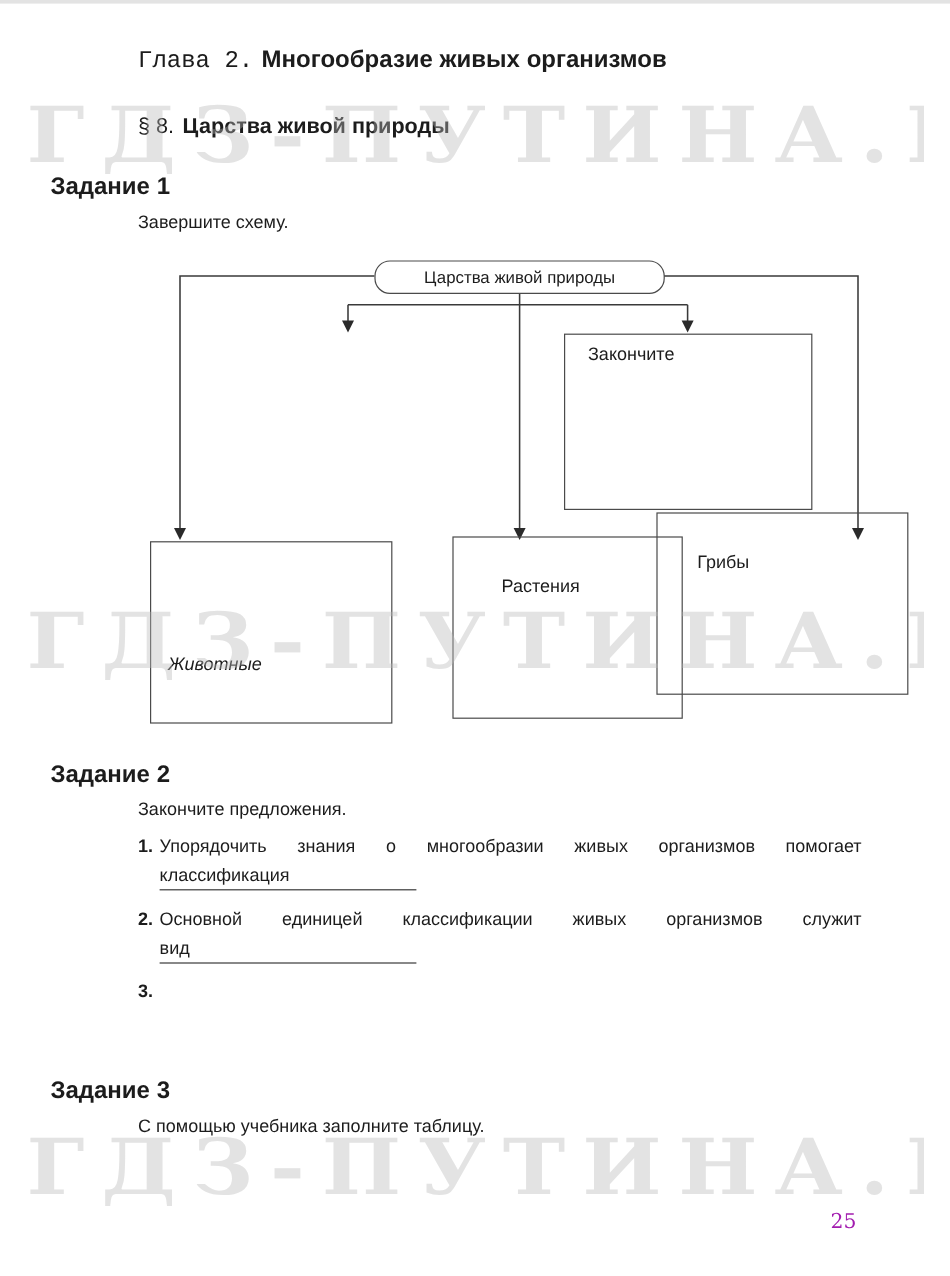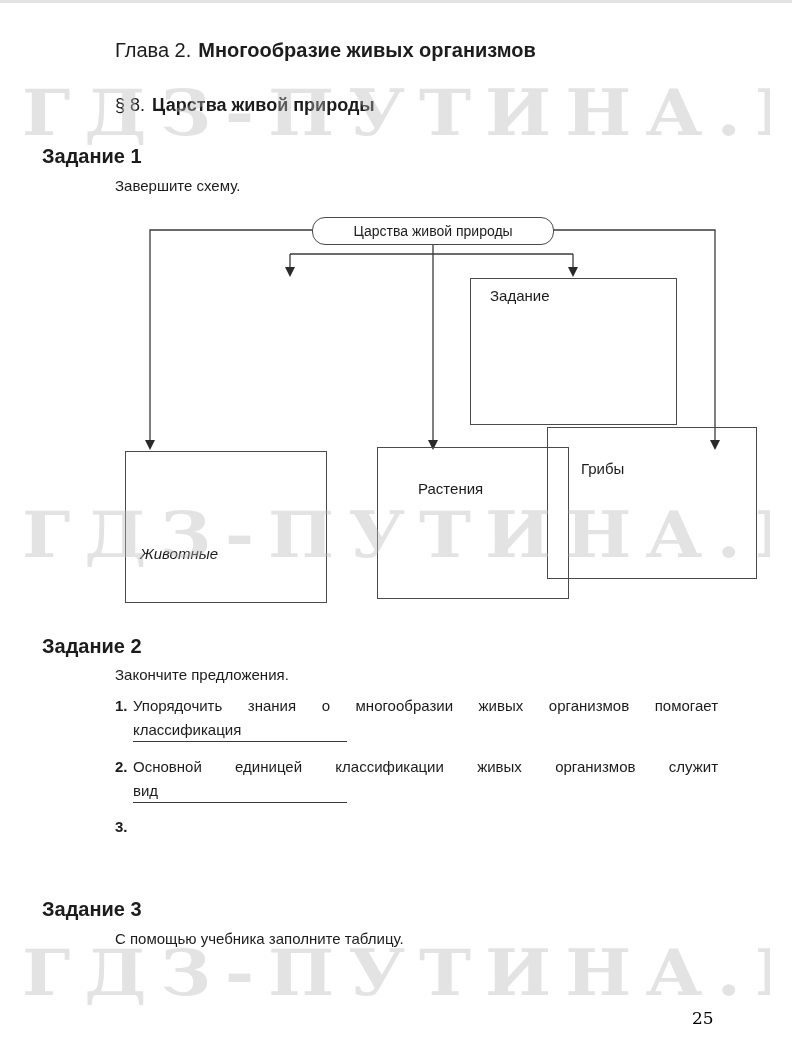--- a/index.html
+++ b/index.html
@@ -9,21 +9,21 @@
     margin:0 auto;border-top:3px solid #e3e3e3;
   }
   .abs{position:absolute;z-index:1;}
   .watermark{
     position:absolute;z-index:3;left:22px;width:748px;overflow:hidden;
     white-space:nowrap;pointer-events:none;
     font-family:"DejaVu Serif",serif;font-weight:700;font-size:70px;
     letter-spacing:14px;color:rgba(185,185,185,0.40);transform:scaleY(0.92);
   }
   .chapter{font-size:20px;}
-  .chapter .prefix{font-weight:400;margin-right:7px;}
+  .chapter .prefix{font-weight:400;margin-right:7px;font-family:Liberation Mono, monospace;}
   .chapter .ttl{font-weight:700;}
   .section{font-size:18px;}
   .section .prefix{font-weight:400;margin-right:7px;}
   .section .ttl{font-weight:700;}
   .task-heading{font-size:20px;font-weight:700;}
   .instruction{font-size:15px;}
   
   .connectors{position:absolute;left:0;top:0;z-index:1;pointer-events:none;}
   .cline{stroke:#3a3a3a;stroke-width:1.3;fill:none;}
   .ahead{fill:#2a2a2a;stroke:none;}
@@ -36,21 +36,21 @@
   .kbox .lbl{position:absolute;}
   
   .list-item{position:absolute;left:115px;width:603px;display:flex;z-index:1;}
   .list-item .num{font-weight:700;flex:0 0 18px;font-size:15px;line-height:21px;}
   .item-body{flex:1;}
   .sentence{display:block;font-size:15px;line-height:21px;text-align:justify;text-align-last:justify;}
   .answer-line{
     display:inline-block;margin-top:3px;width:214px;height:22px;
     border-bottom:1.4px solid #3a3a3a;font-size:15px;line-height:22px;
   }
-  .page-number{font-family:"DejaVu Serif",serif;font-size:17px;color:#000000;}
+  .page-number{font-family:"DejaVu Serif",serif;font-size:17px;color:#a21caf;}
 </style>
 </head>
 <body>
 
 <div class="page">
 
   <div class="watermark" style="top:68px;">ГДЗ-ПУТИНА.РУ</div>
   <div class="watermark" style="top:490px;">ГДЗ-ПУТИНА.РУ</div>
   <div class="watermark" style="top:928px;">ГДЗ-ПУТИНА.РУ</div>
 
@@ -77,21 +77,21 @@
     <polygon class="ahead" points="428,437 438,437 433,447"></polygon>
     <polygon class="ahead" points="710,437 720,437 715,447"></polygon>
   </svg>
 
   <div class="root-node">
     <span>Царства живой природы</span>
   </div>
 
 
   <div class="kbox" style="left:470px;top:275px;width:205px;height:145px;">
-    <span class="lbl" style="left:19px;top:8px;">Задание</span>
+    <span class="lbl" style="left:19px;top:8px;">Закончите</span>
   </div>
 
   <div class="kbox" style="left:125px;top:448px;width:200px;height:150px;font-style:italic;">
     <span class="lbl" style="left:14px;bottom:40px;">Животные</span>
   </div>
 
   <div class="kbox" style="left:340px;top:444px;width:190px;height:150px;margin-left:37px;">
     <span class="lbl" style="left:40px;top:32px;">Растения</span>
   </div>
 

